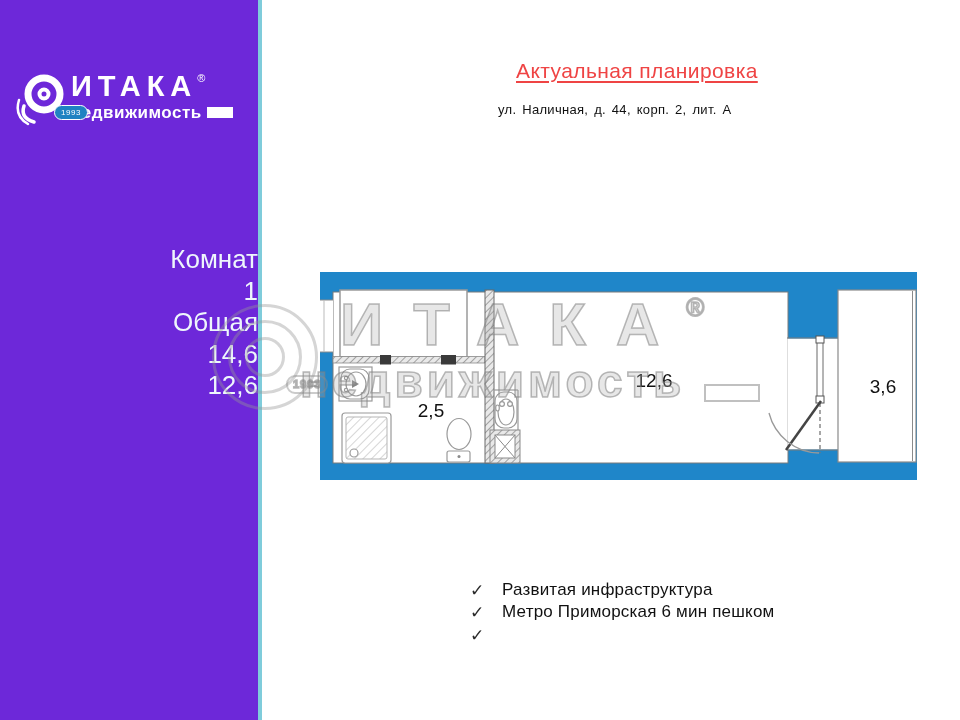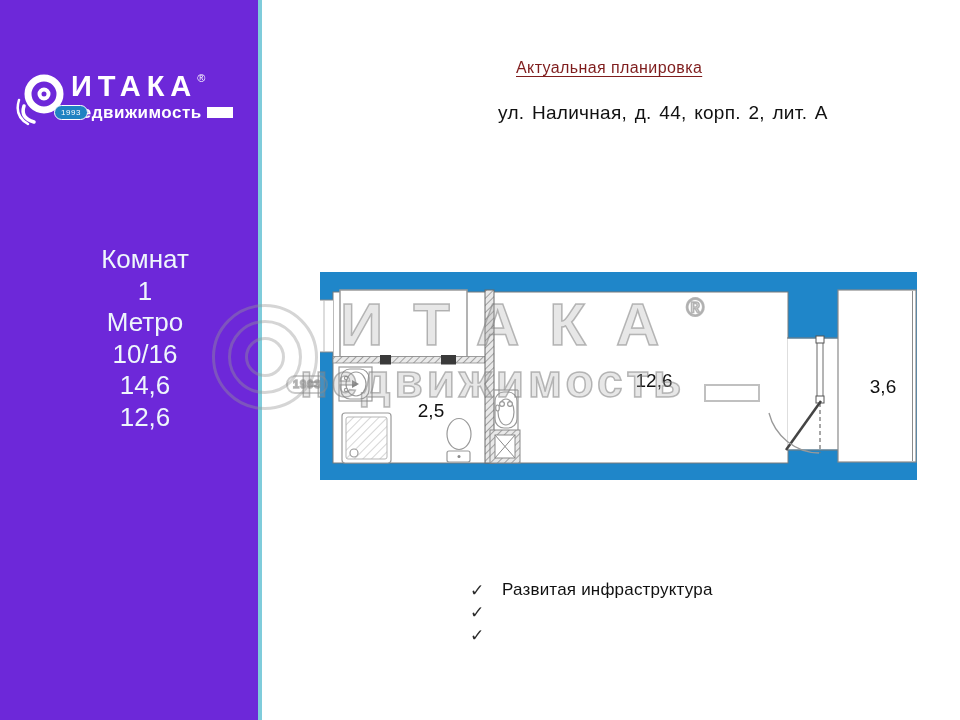--- a/index.html
+++ b/index.html
@@ -15,27 +15,27 @@
   .logo-text{position:absolute;left:57px;top:6px;white-space:nowrap;}
   .logo-brand{font-size:29px;font-weight:bold;letter-spacing:6px;line-height:28px;}
   .logo-reg{font-size:11px;vertical-align:14px;letter-spacing:0;}
   .logo-sub-row{position:absolute;left:57px;top:38px;display:flex;align-items:center;}
   .logo-sub{font-size:17px;font-weight:bold;letter-spacing:0.5px;line-height:17px;}
   .logo-bar{display:inline-block;width:26px;height:11px;background:#ffffff;margin-left:5px;}
   .logo-year{position:absolute;left:40px;top:39px;width:32px;height:13px;border:1.5px solid #ffffff;
              border-radius:8px;background:#2082c2;font-size:8px;line-height:13px;text-align:center;
              letter-spacing:0.5px;}
 
-  .side-details{position:absolute;left:16px;top:244px;width:258px;text-align:center;
+  .side-details{position:absolute;left:0;top:244px;width:258px;text-align:right;
                 color:#eef6fc;font-size:26px;line-height:31.5px;}
 
   
-  .page-title{position:absolute;left:516px;top:59px;font-size:16px;color:#7f1d1d;
+  .page-title{position:absolute;left:516px;top:59px;font-size:21px;color:#ef4444;
               text-decoration:underline;text-underline-offset:3px;letter-spacing:0.4px;}
-  .page-address{position:absolute;left:498px;top:102px;font-size:19px;color:#111;
+  .page-address{position:absolute;left:498px;top:102px;font-size:13px;color:#111;
                 letter-spacing:0.3px;word-spacing:2px;}
 
   
   .plan{position:absolute;left:320px;top:272px;width:597px;height:208px;z-index:2;}
 
   
   .wm{position:absolute;pointer-events:none;z-index:3;white-space:nowrap;
       color:rgba(168,168,168,0.28);-webkit-text-stroke:1.5px rgba(130,130,130,0.55);}
   .wm-brand{left:340px;top:294px;font-size:60px;font-weight:bold;letter-spacing:30px;line-height:62px;}
   .wm-reg{left:686px;top:293px;font-size:25px;font-weight:bold;letter-spacing:0;}
@@ -73,22 +73,21 @@
       <div class="logo-sub-row">
         <span class="logo-sub">недвижимость</span>
         <span class="logo-bar"></span>
       </div>
       <div class="logo-year">1993</div>
     </div>
 
     <div class="side-details">
       <div>Комнат</div>
       <div>1</div>
-      <div>Метро</div>
-      <div>10/16</div>
+      <div>Общая</div>
       <div>14,6</div>
       <div>12,6</div>
     </div>
   </div>
   <div class="sidebar-edge"></div>
 
   <div class="page-title">Актуальная планировка</div>
   <div class="page-address">ул. Наличная, д. 44, корп. 2, лит. А</div>
 
   <div class="plan">
@@ -194,19 +193,20 @@
   <div class="wm-circle wm-c3"></div>
   <div class="wm wm-year" style="position:absolute;">1993</div>
 
   <div class="features">
     <div class="feature-row">
       <span class="feature-check">✓</span>
       <span class="feature-text">Развитая инфраструктура</span>
     </div>
     <div class="feature-row">
       <span class="feature-check">✓</span>
+      <span class="feature-text">Метро Приморская 6 мин пешком</span>
     </div>
     <div class="feature-row">
       <span class="feature-check">✓</span>
     </div>
   </div>
 
 </div>
 
 </body></html>

